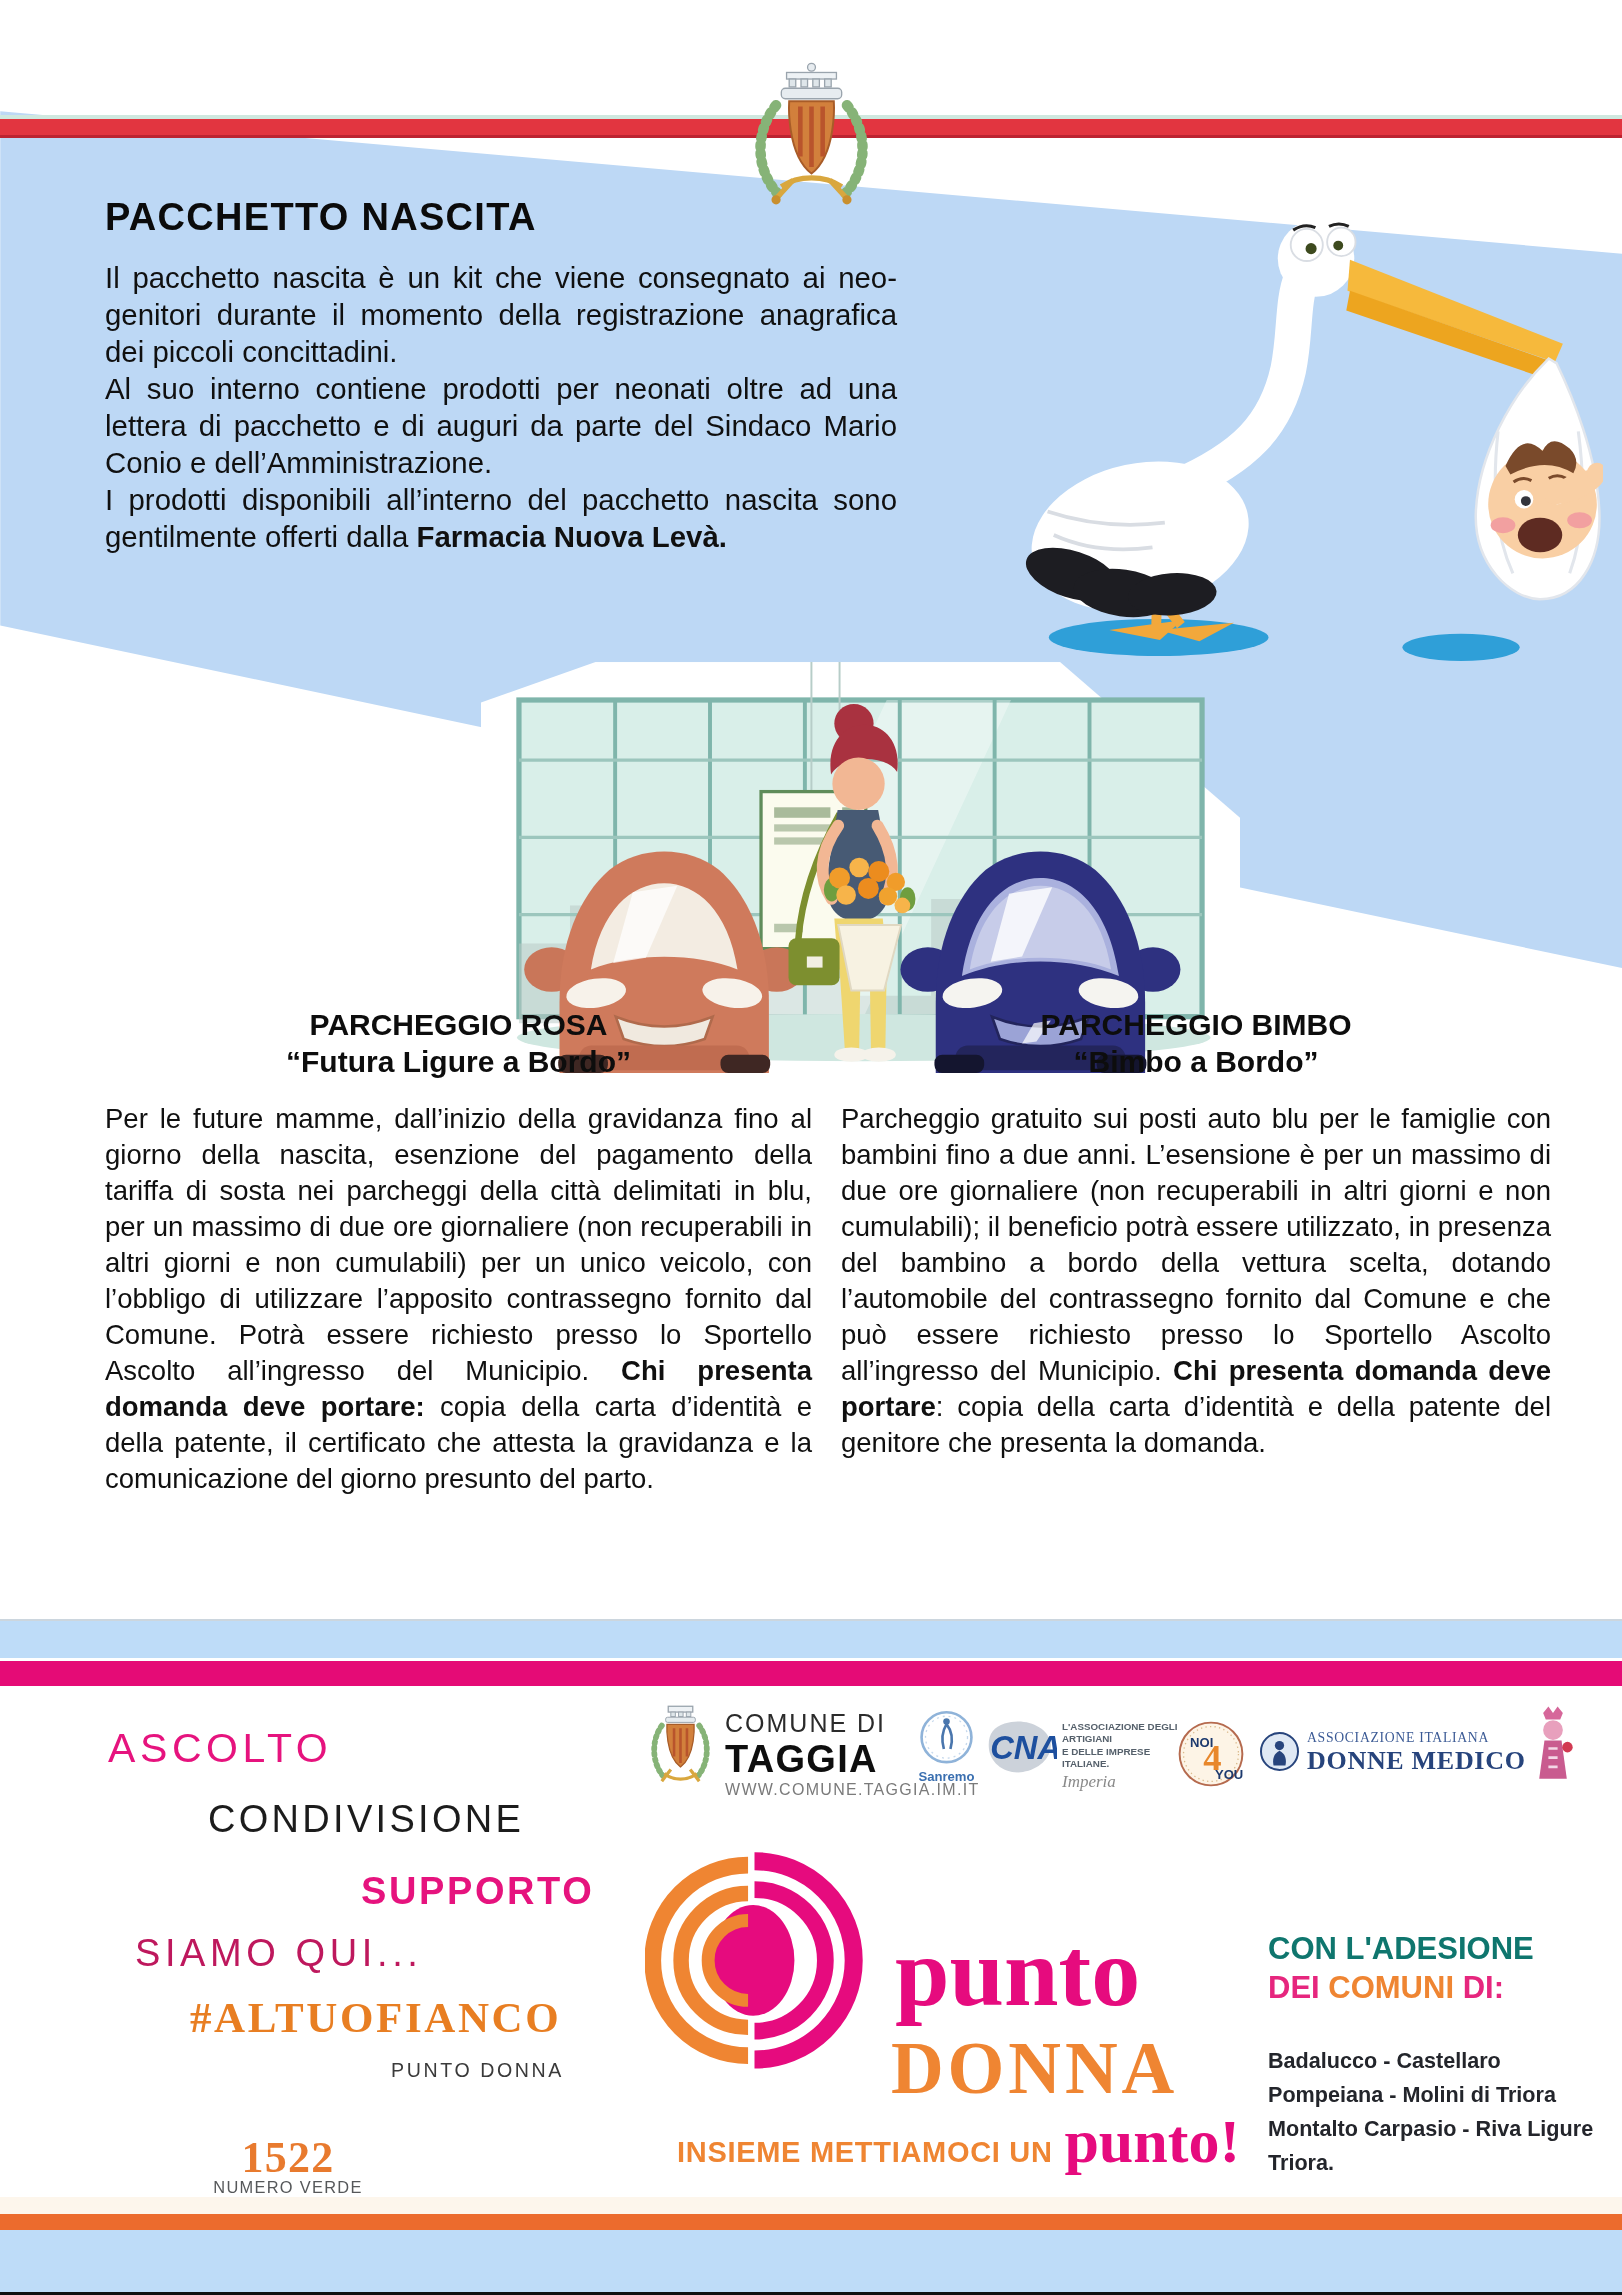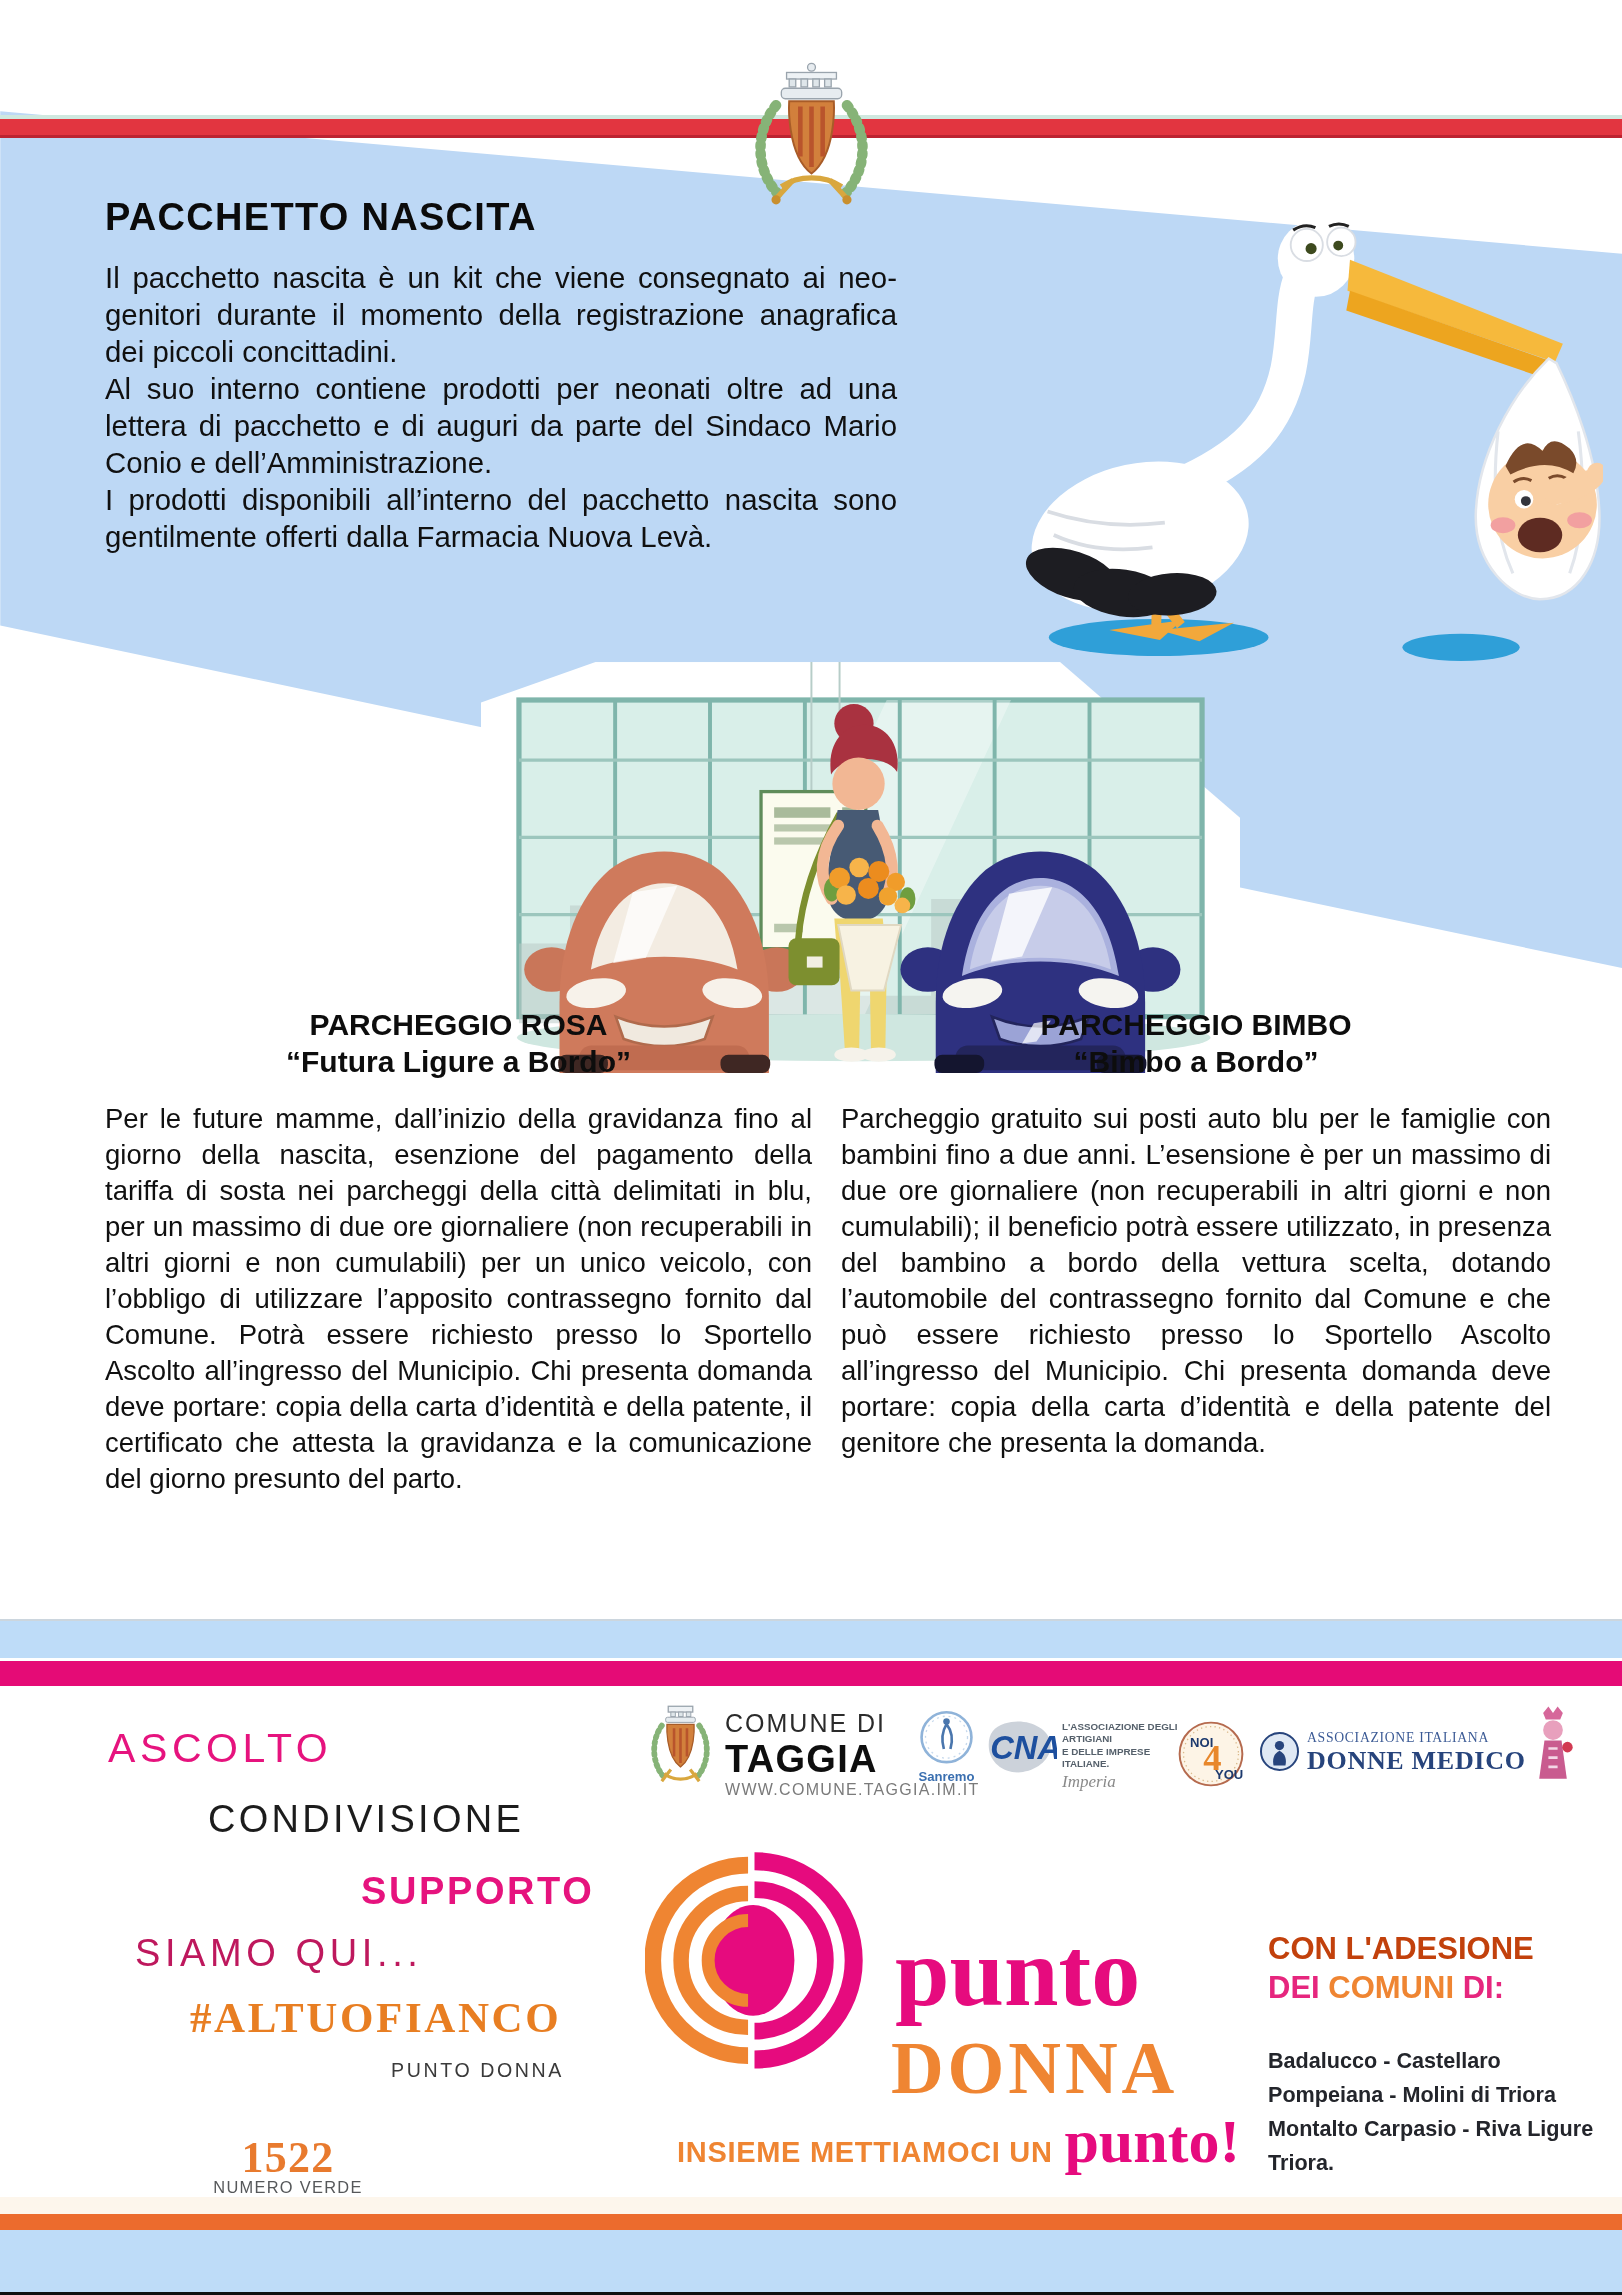--- a/index.html
+++ b/index.html
@@ -5,21 +5,21 @@
   html,body{margin:0;padding:0;background:#e8e8e8;}
   .page{position:relative;width:1623px;height:2295px;background:#ffffff;overflow:hidden;
         font-family:"Liberation Sans",sans-serif;color:#111;}
   .abs{position:absolute;}
   .just{text-align:justify;text-justify:inter-word;}
   .intro-text{font-size:29.4px;line-height:37px;color:#101010;}
   .intro-text p{margin:0;}
   .col-text{font-size:27.5px;line-height:36px;color:#101010;}
   .col-title{font-weight:800;font-size:30px;line-height:37px;text-align:center;color:#0d0d0d;}
   .serif{font-family:"Liberation Serif",serif;}
-  b,strong{font-weight:400;}
+  b,strong{font-weight:700;}
   .pink{color:#e6137e;}
   .nowrap{white-space:nowrap;}
 </style>
 </head>
 <body>
 
 <div class="page">
 
   <svg class="abs" style="left:0;top:0;width:1623px;height:2295px;" viewBox="0 0 2480 3508" aria-hidden="true">
     <polygon points="0,170 2480,388 2480,1480 0,956" fill="#bdd8f5"></polygon>
@@ -274,21 +274,21 @@
   </svg>
   <div class="abs serif" style="left:895px;top:1916px;font-size:98px;font-weight:700;color:#e60b7e;">punto</div>
   <div class="abs serif" style="left:891px;top:2027px;font-size:73px;font-weight:700;letter-spacing:3.9px;color:#ef8532;">DONNA</div>
 
   <div class="abs" style="left:677px;top:2106px;display:flex;align-items:baseline;">
     <span style="font-size:29px;font-weight:700;letter-spacing:0.7px;color:#ef8532;">INSIEME METTIAMOCI UN</span>
     <span class="serif" style="font-size:62px;font-weight:700;color:#e60b7e;margin-left:11.8px;">punto!</span>
   </div>
 
   <div class="abs" style="left:1268px;top:1929px;">
-    <div style="font-size:31px;font-weight:800;color:#c2410c;line-height:39px;">CON L'ADESIONE</div>
+    <div style="font-size:31px;font-weight:800;color:#0f766e;line-height:39px;">CON L'ADESIONE</div>
     <div style="font-size:31px;font-weight:800;line-height:39px;"><span style="color:#e6267e;">DEI </span><span style="color:#ef8532;">COMUNI</span><span style="color:#e6267e;"> DI:</span></div>
     <div style="margin-top:37px;font-size:21.6px;font-weight:600;color:#23252b;line-height:34px;">
       <div>Badalucco - Castellaro</div>
       <div>Pompeiana - Molini di Triora</div>
       <div>Montalto Carpasio - Riva Ligure</div>
       <div>Triora.</div>
     </div>
   </div>
 
   <div class="abs" style="left:0;top:2197px;width:1623px;height:17px;background:#fdf6ec;"></div>

